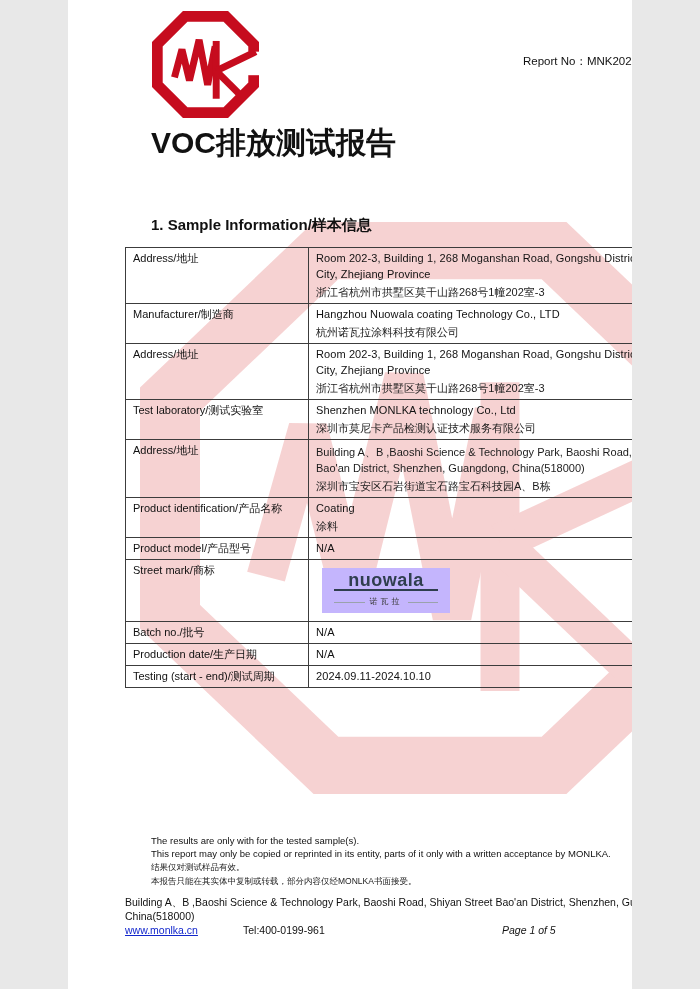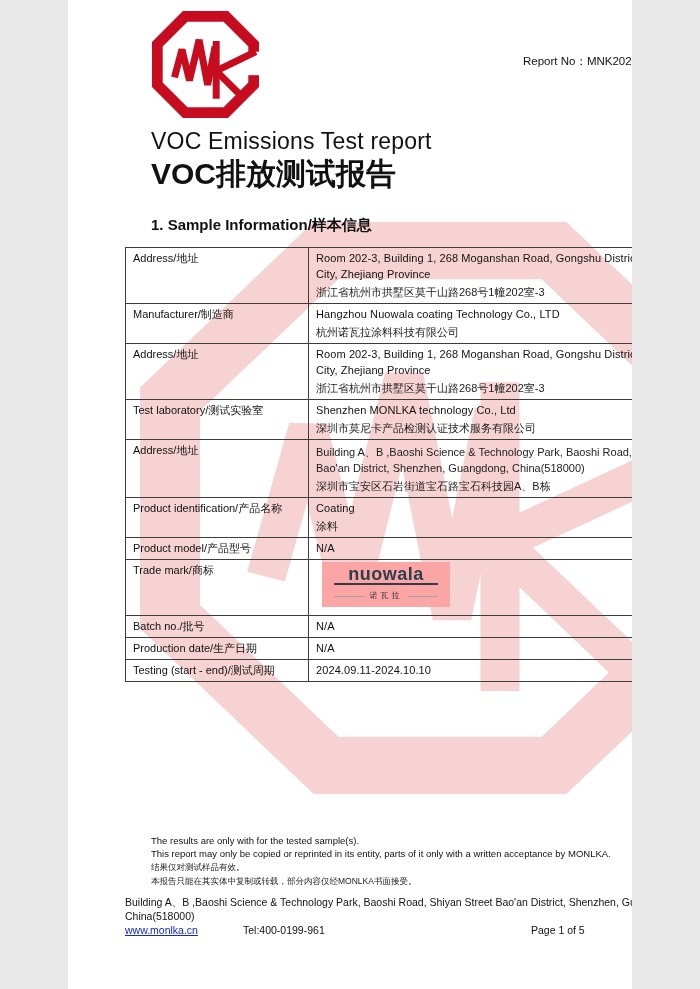--- a/index.html
+++ b/index.html
@@ -19,34 +19,34 @@
   .title-zh { font-size:30px; line-height:34px; font-weight:700; }
 
   .section-heading { position:absolute; left:83px; top:216px; font-size:15px; font-weight:700; }
 
   .sample-table { position:absolute; left:57px; top:247px; width:586px; border-collapse:collapse; table-layout:fixed; }
   .sample-table td { border:1px solid #3c3c3c; vertical-align:top; padding:2px 7px 3px 7px; font-size:11px; line-height:16px; background:transparent; }
   .label-cell { width:168px; }
   .value-cell .vline.zh { margin-top:2px; color:#1c1c1c; }
   .value-cell .vline.en { letter-spacing:0.1px; }
 
-  .tm-box { background:#fca5a5; display:inline-block; margin:0 0 5px 6px; padding:4px 12px 3px 12px; min-width:104px; }
+  .tm-box { background:#c4b5fd; display:inline-block; margin:6px 0 5px 6px; padding:4px 12px 3px 12px; min-width:104px; }
   .tm-name { font-size:18px; font-weight:700; color:#2f3e4e; border-bottom:2px solid #2f3e4e; text-align:center; padding-bottom:1px; letter-spacing:0.5px; }
   .tm-zh { display:flex; align-items:center; gap:5px; margin-top:3px; font-size:8px; letter-spacing:3px; color:#3a3a3a; justify-content:center; }
   .tm-zh::before, .tm-zh::after { content:""; flex:1; height:1px; background:#9aa2ab; }
 
   .disclaimer { position:absolute; left:83px; top:835px; width:575px; }
   .disclaimer .en { font-size:9.5px; line-height:12.5px; }
   .disclaimer .zh { font-size:8.5px; line-height:14px; color:#222; }
 
   .footer { position:absolute; left:57px; top:896px; width:602px; font-size:10.5px; line-height:13.5px; }
   .footer-line4 { position:relative; margin-top:1px; height:14px; }
   .footer-link { color:#1226cc; text-decoration:underline; cursor:pointer; }
   .footer-tel { position:absolute; left:118px; top:0; }
-  .footer-page { position:absolute; left:406px; top:0; }
+  .footer-page { position:absolute; left:377px; top:0;font-style:italic; }
 </style>
 </head>
 <body>
 
 <div class="page">
 
   <svg class="watermark" viewBox="0 0 100 100" preserveAspectRatio="none" aria-hidden="true">
     <path d="M31,5 L69,5 L95,31 L95,69 L69,95 L31,95 L5,69 L5,31 Z" fill="none" stroke="#f0aeae" stroke-width="10"></path>
     <line x1="95" y1="38" x2="95" y2="60" stroke="#ffffff" stroke-width="12"></line>
     <polyline points="21,62 28,36 35,65 44,27 52,69 59,33" fill="none" stroke="#f0aeae" stroke-width="6.5"></polyline>
@@ -62,21 +62,20 @@
       <line x1="95" y1="38" x2="95" y2="60" stroke="#ffffff" stroke-width="12"></line>
       <polyline points="21,62 28,36 35,65 44,27 52,69 59,33" fill="none" stroke="#c60c1e" stroke-width="6.5"></polyline>
       <line x1="60" y1="28" x2="60" y2="82" stroke="#c60c1e" stroke-width="6.5"></line>
       <line x1="60" y1="56" x2="97" y2="38" stroke="#c60c1e" stroke-width="6.5"></line>
       <line x1="60" y1="56" x2="87" y2="83" stroke="#c60c1e" stroke-width="6.5"></line>
     </svg>
 
     <div class="report-no"><span>Report No：</span><span>MNK202409005621R</span></div>
 
     <div class="title-block">
-      <div class="title-en">VOC Emissions Test report</div>
       <div class="title-zh">VOC排放测试报告</div>
     </div>
 
     <div class="section-heading">1. Sample Information/样本信息</div>
 
     <table class="sample-table">
       <tbody>
           <tr>
             <td class="label-cell">Address/地址</td>
             <td class="value-cell">
@@ -119,21 +118,21 @@
               <div class="vline zh">涂料</div>
             </td>
           </tr>
           <tr>
             <td class="label-cell">Product model/产品型号</td>
             <td class="value-cell">
               <div class="vline en">N/A</div>
             </td>
           </tr>
           <tr>
-            <td class="label-cell">Trade mark/商标</td>
+            <td class="label-cell">Street mark/商标</td>
             <td class="value-cell"><div class="tm-box"><div class="tm-name">nuowala</div><div class="tm-zh">诺瓦拉</div></div></td>
           </tr>
           <tr>
             <td class="label-cell">Batch no./批号</td>
             <td class="value-cell">
               <div class="vline en">N/A</div>
             </td>
           </tr>
           <tr>
             <td class="label-cell">Production date/生产日期</td>

